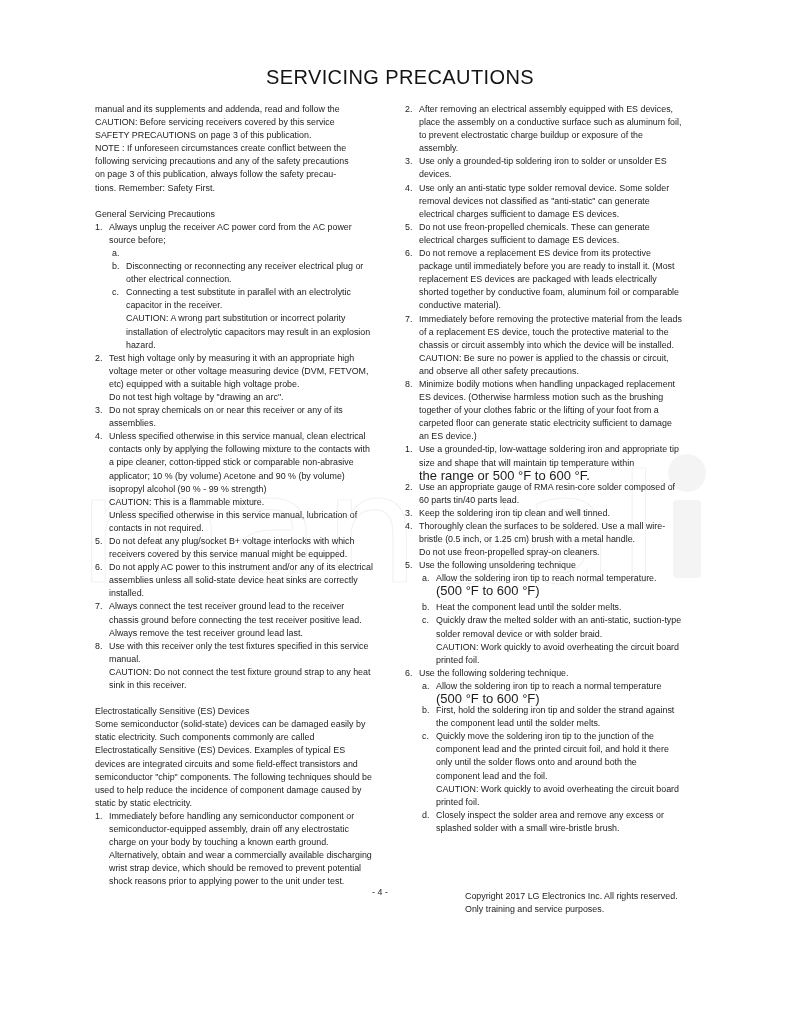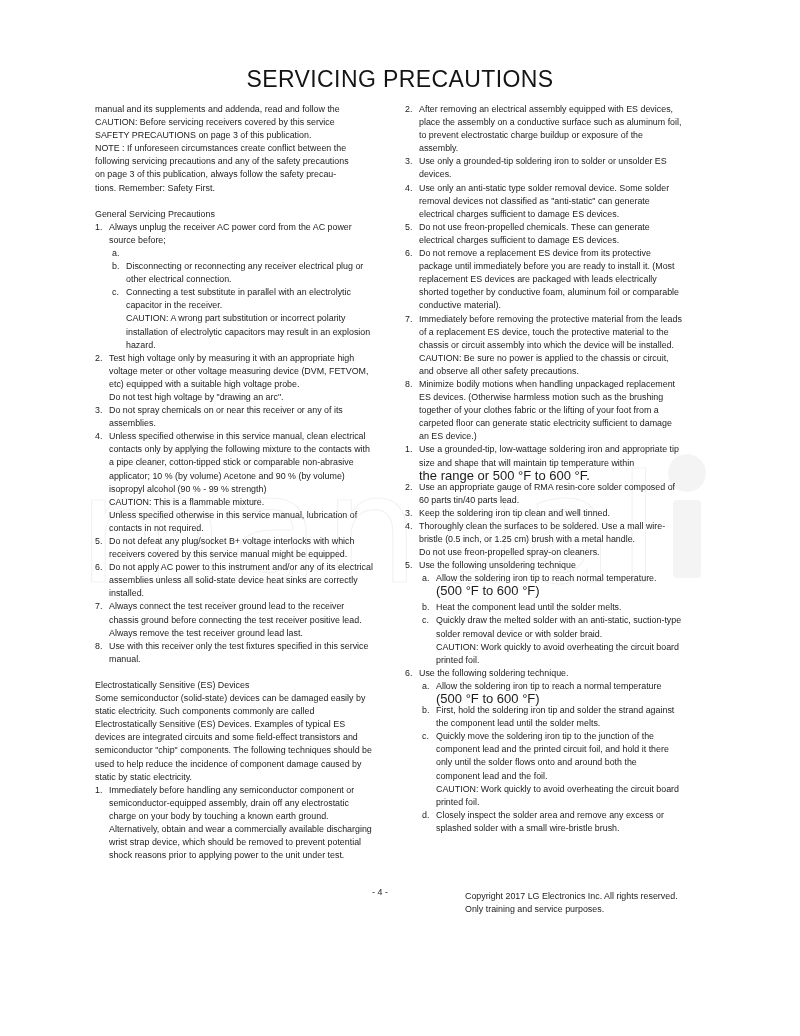--- a/index.html
+++ b/index.html
@@ -68,21 +68,21 @@
     position: relative;
     z-index: 2;
   }
 
   #doc-title {
     position: absolute;
     left: 0;
     top: 66px;
     width: 800px;
     text-align: center;
-    font-size: 23px;
+    font-size: 20px;
     font-weight: 400;
     letter-spacing: 0.4px;
     color: #141414;
   }
 
   .column {
     position: absolute;
     top: 103px;
     width: 278px;
     font-size: 8.9px;
@@ -230,20 +230,21 @@
       <div class="li">
         <span class="marker">7.</span>
         <span class="body">Always connect the test receiver ground lead to the receiver chassis ground before connecting the test receiver positive lead.</span>
       </div>
       <div class="cont">Always remove the test receiver ground lead last.</div>
 
       <div class="li">
         <span class="marker">8.</span>
         <span class="body">Use with this receiver only the test fixtures specified in this service manual.</span>
       </div>
+      <div class="cont">CAUTION: Do not connect the test fixture ground strap to any heat sink in this receiver.</div>
 
       <div class="heading">Electrostatically Sensitive (ES) Devices</div>
       <div class="para">Some semiconductor (solid-state) devices can be damaged easily by static electricity. Such components commonly are called Electrostatically Sensitive (ES) Devices. Examples of typical ES devices are integrated circuits and some field-effect transistors and semiconductor "chip" components. The following techniques should be used to help reduce the incidence of component damage caused by static by static electricity.</div>
 
       <div class="li">
         <span class="marker">1.</span>
         <span class="body">Immediately before handling any semiconductor component or semiconductor-equipped assembly, drain off any electrostatic charge on your body by touching a known earth ground. Alternatively, obtain and wear a commercially available discharging wrist strap device, which should be removed to prevent potential shock reasons prior to applying power to the unit under test.</span>
       </div>
 
     </div>

